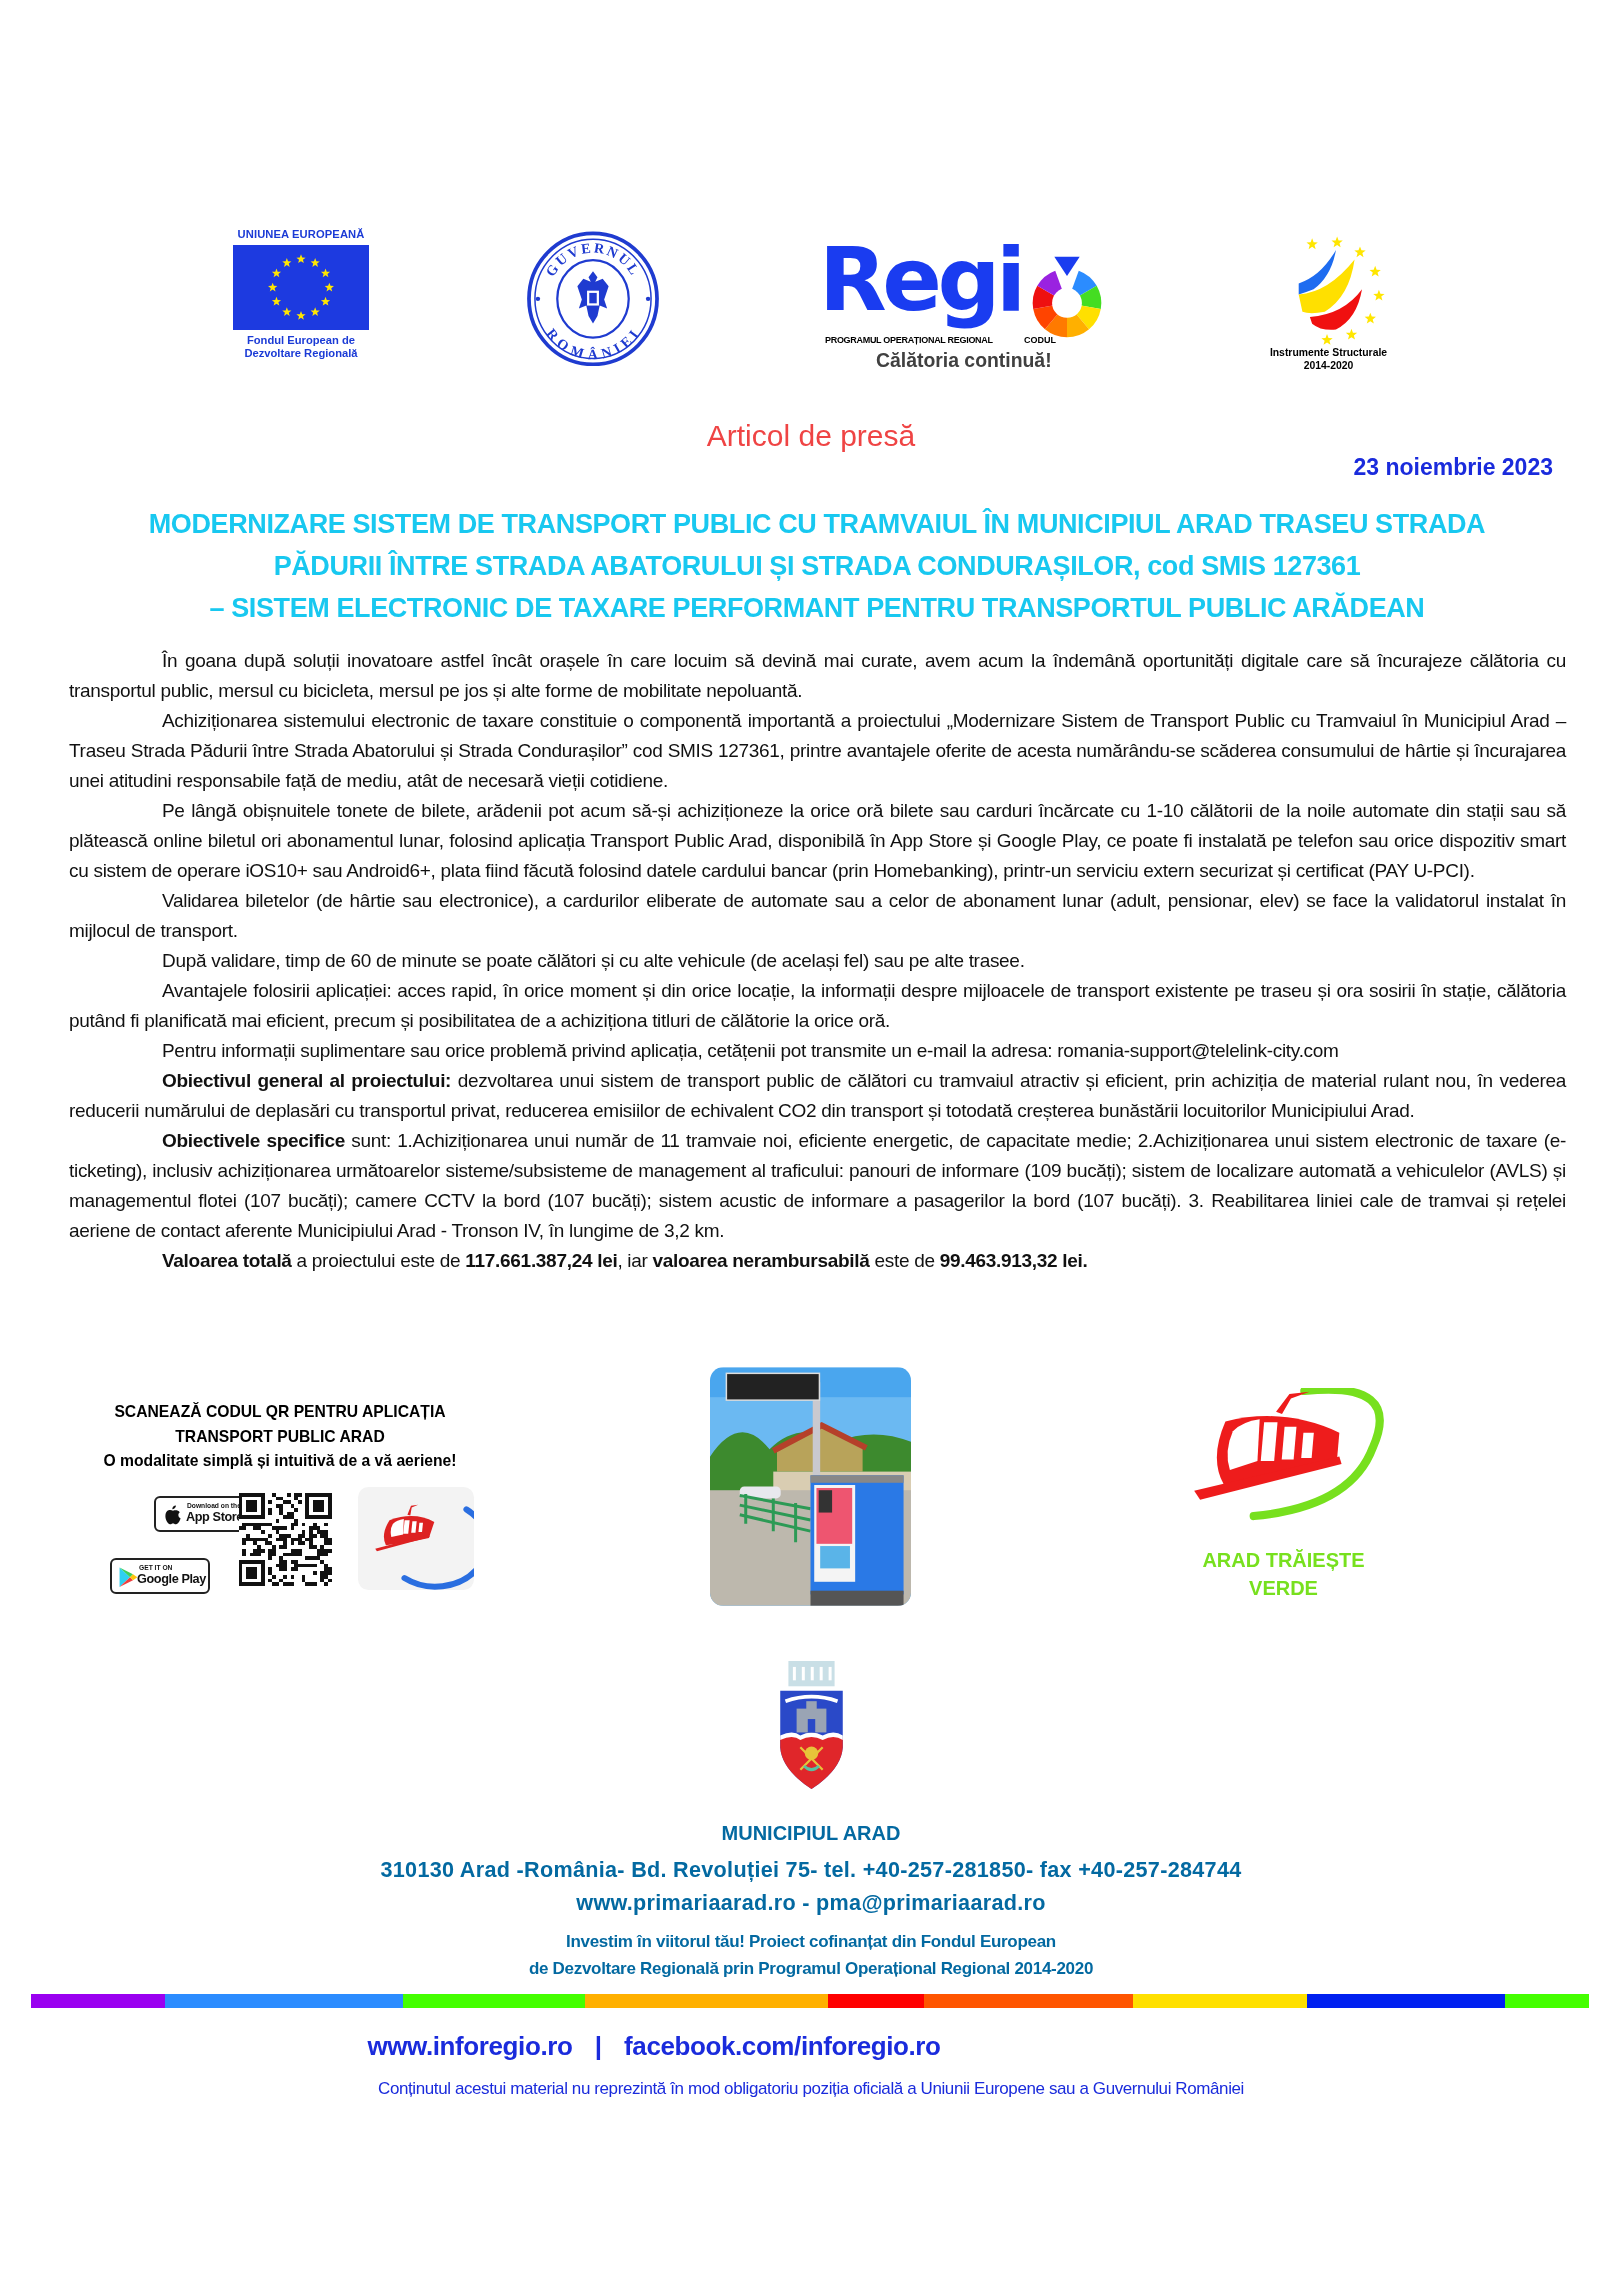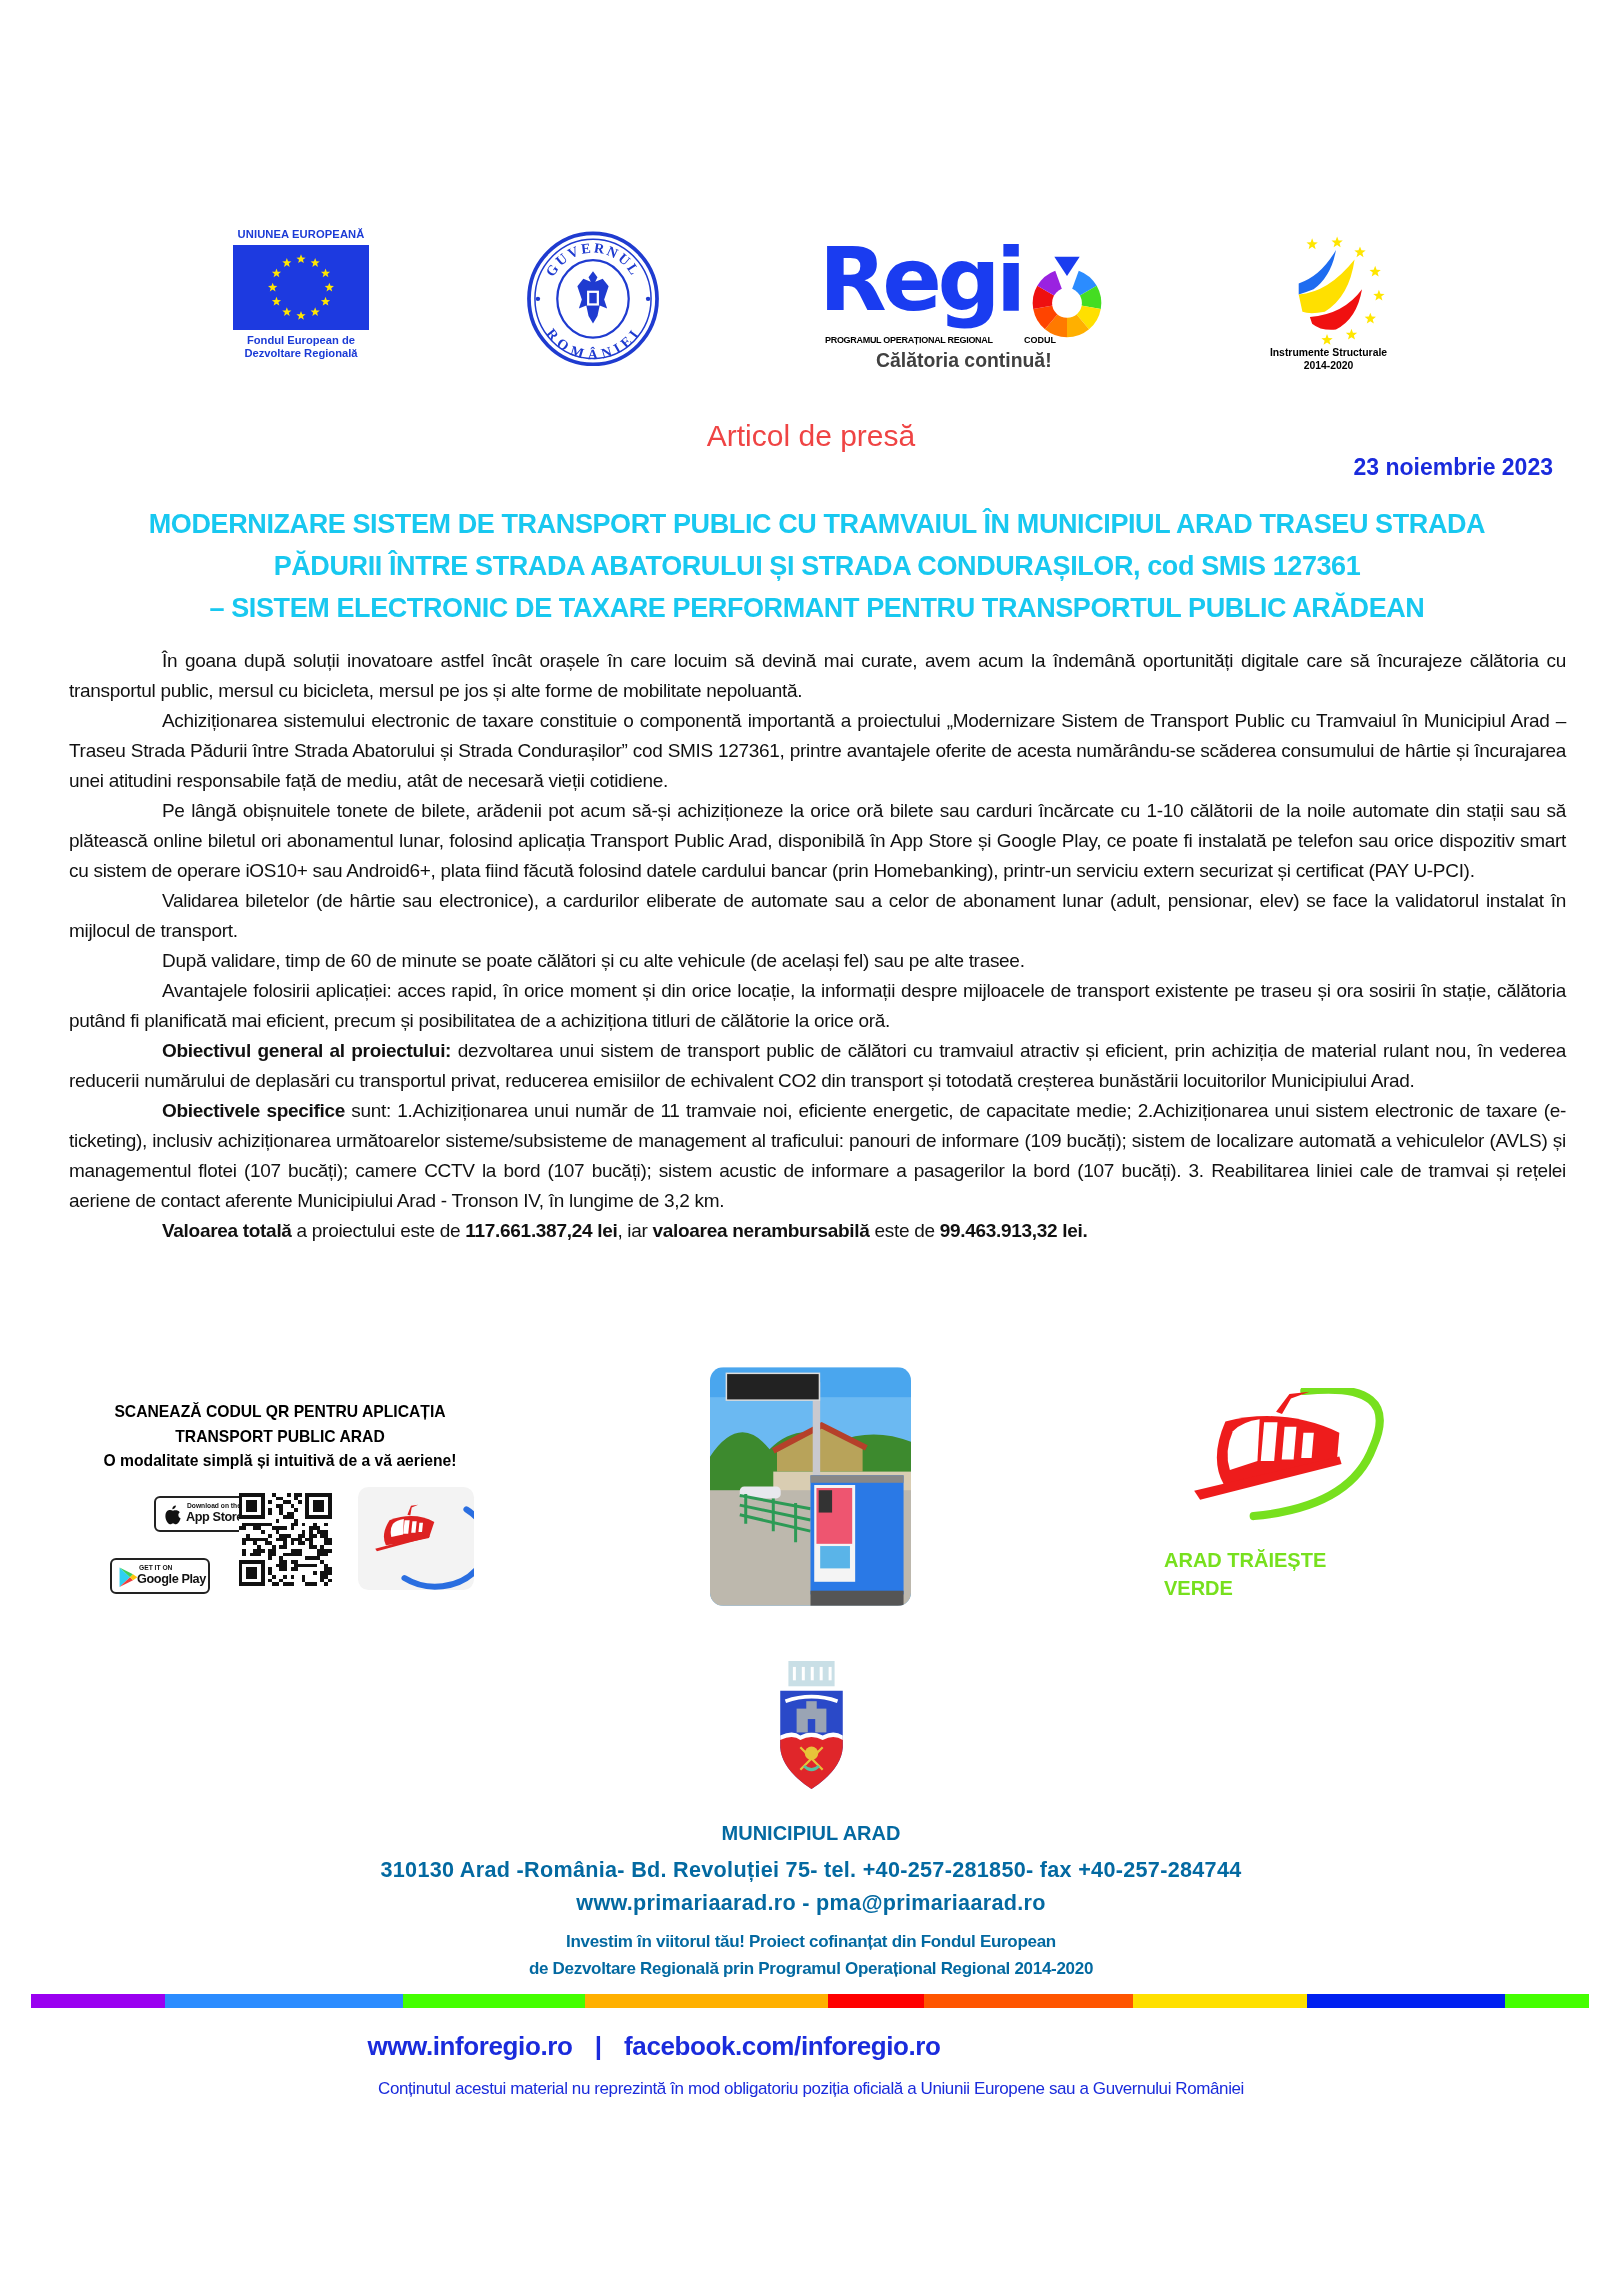--- a/index.html
+++ b/index.html
@@ -39,21 +39,21 @@
   .badge .small { position: absolute; left: 31px; top: 3.7px; font-size: 6.7px; font-weight: bold; color: #111; }
   .badge .big { position: absolute; left: 30px; top: 12px; font-size: 12.7px; font-weight: bold; color: #111; letter-spacing: -0.4px; }
   .badge-apple { left: 110px; top: 1496px; margin-left: 44px; }
   .badge-google { left: 110px; top: 1558px; }
   .qr { left: 237px; top: 1493px; width: 96px; height: 93px; }
   .app-logo { left: 358px; top: 1487px; width: 116px; height: 103px; background: #f3f3f3; border-radius: 10.4px; }
 
   .photo { left: 710px; top: 1367px; width: 201px; height: 239px; border-radius: 13.4px; overflow: hidden; }
 
   .green-logo { left: 1179px; top: 1388px; width: 209px; height: 134px; }
-  .green-text { left: 1164px; width: 239px; top: 1546px; text-align: left; font-size: 20px; font-weight: bold; color: #77e01e; line-height: 28px; }
+  .green-text { left: 1164px; width: 239px; top: 1546px; text-align: center; font-size: 20px; font-weight: bold; color: #77e01e; line-height: 28px; }
 
   .coat { left: 763px; top: 1658px; width: 97px; height: 134px; }
 
   .muni { left: 0; width: 1622px; top: 1818px; text-align: center; color: #0369a1; font-weight: bold; }
   .muni-name { font-size: 20px; line-height: 30px; }
   .muni-addr { font-size: 21.6px; line-height: 33px; margin-top: 4.5px; letter-spacing: 0.3px; }
   .muni-web { font-size: 21.6px; line-height: 33px; letter-spacing: 0.3px; }
   .muni-invest { font-size: 17px; line-height: 27px; margin-top: 9px; letter-spacing: -0.3px; }
 
   .color-bar { left: 31px; top: 1994px; width: 1558px; height: 14px; display: flex; }
@@ -169,20 +169,21 @@
   <div>– SISTEM ELECTRONIC DE TAXARE PERFORMANT PENTRU TRANSPORTUL PUBLIC ARĂDEAN</div>
 </div>
 
 <div class="abs body-text">
   <p>În goana după soluții inovatoare astfel încât orașele în care locuim să devină mai curate, avem acum la îndemână oportunități digitale care să încurajeze călătoria cu transportul public, mersul cu bicicleta, mersul pe jos și alte forme de mobilitate nepoluantă.</p>
   <p>Achiziționarea sistemului electronic de taxare constituie o componentă importantă a proiectului „Modernizare Sistem de Transport Public cu Tramvaiul în Municipiul Arad – Traseu Strada Pădurii între Strada Abatorului și Strada Condurașilor” cod SMIS 127361, printre avantajele oferite de acesta numărându-se scăderea consumului de hârtie și încurajarea unei atitudini responsabile față de mediu, atât de necesară vieții cotidiene.</p>
   <p>Pe lângă obișnuitele tonete de bilete, arădenii pot acum să-și achiziționeze la orice oră bilete sau carduri încărcate cu 1-10 călătorii de la noile automate din stații sau să plătească online biletul ori abonamentul lunar, folosind aplicația Transport Public Arad, disponibilă în App Store și Google Play, ce poate fi instalată pe telefon sau orice dispozitiv smart cu sistem de operare iOS10+ sau Android6+, plata fiind făcută folosind datele cardului bancar (prin Homebanking), printr-un serviciu extern securizat și certificat (PAY U-PCI).</p>
   <p>Validarea biletelor (de hârtie sau electronice), a cardurilor eliberate de automate sau a celor de abonament lunar (adult, pensionar, elev) se face la validatorul instalat în mijlocul de transport.</p>
   <p>După validare, timp de 60 de minute se poate călători și cu alte vehicule (de același fel) sau pe alte trasee.</p>
   <p>Avantajele folosirii aplicației: acces rapid, în orice moment și din orice locație, la informații despre mijloacele de transport existente pe traseu și ora sosirii în stație, călătoria putând fi planificată mai eficient, precum și posibilitatea de a achiziționa titluri de călătorie la orice oră.</p>
+  <p>Pentru informații suplimentare sau orice problemă privind aplicația, cetățenii pot transmite un e-mail la adresa: romania-support@telelink-city.com</p>
   <p><b>Obiectivul general al proiectului:</b><span> dezvoltarea unui sistem de transport public de călători cu tramvaiul atractiv și eficient, prin achiziția de material rulant nou, în vederea reducerii numărului de deplasări cu transportul privat, reducerea emisiilor de echivalent CO2 din transport și totodată creșterea bunăstării locuitorilor Municipiului Arad.</span></p>
   <p><b>Obiectivele specifice</b><span> sunt: 1.Achiziționarea unui număr de 11 tramvaie noi, eficiente energetic, de capacitate medie; 2.Achiziționarea unui sistem electronic de taxare (e-ticketing), inclusiv achiziționarea următoarelor sisteme/subsisteme de management al traficului: panouri de informare (109 bucăți); sistem de localizare automată a vehiculelor (AVLS) și managementul flotei (107 bucăți); camere CCTV la bord (107 bucăți); sistem acustic de informare a pasagerilor la bord (107 bucăți). 3. Reabilitarea liniei cale de tramvai și rețelei aeriene de contact aferente Municipiului Arad - Tronson IV, în lungime de 3,2 km.</span></p>
   <p style="text-align:left"><b>Valoarea totală</b><span> a proiectului este de </span><b>117.661.387,24 lei</b><span>, iar </span><b>valoarea nerambursabilă</b><span> este de </span><b>99.463.913,32 lei.</b></p>
 </div>
 
 <div class="abs qr-heading">
   <div>SCANEAZĂ CODUL QR PENTRU APLICAȚIA</div>
   <div>TRANSPORT PUBLIC ARAD</div>
   <div>O modalitate simplă și intuitivă de a vă aeriene!</div>
 </div>

